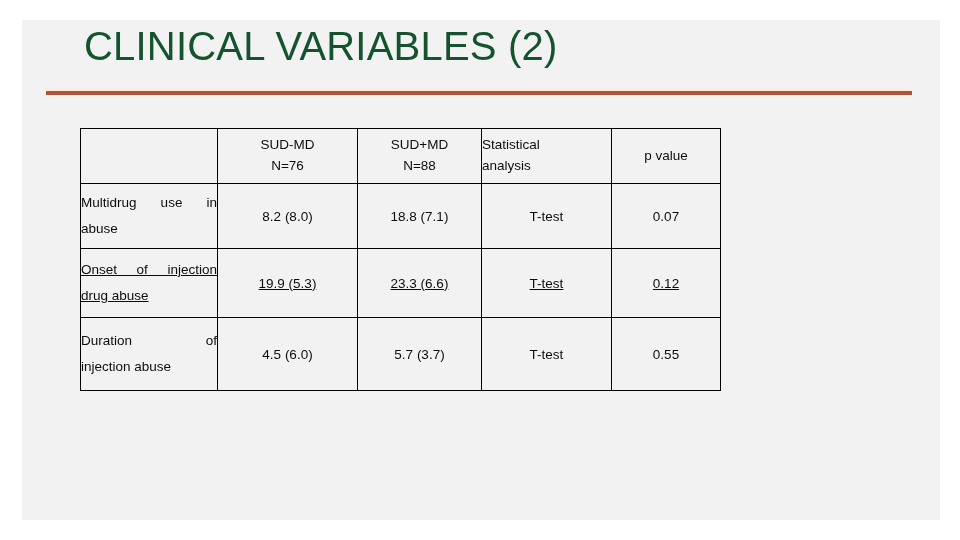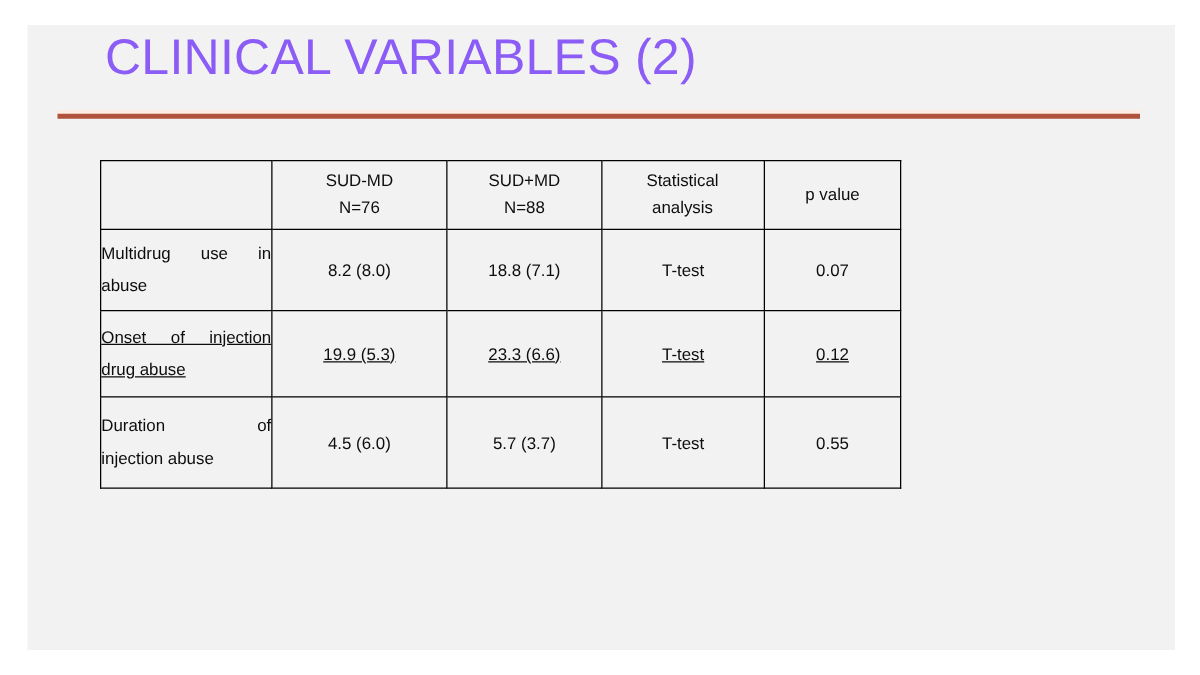--- a/index.html
+++ b/index.html
@@ -20,21 +20,21 @@
     width: 918px;
     height: 500px;
     background: #f2f2f2;
   }
   #title {
     position: absolute;
     left: 62px;
     top: 6px;
     font-size: 40px;
     line-height: 1.0;
-    color: #8b5cf6;
+    color: #14532d;
     letter-spacing: 0.2px;
     white-space: nowrap;
     font-weight: 400;
   }
   #rule-wrap {
     position: absolute;
     left: 24px;
     top: 68px;
     width: 866px;
     height: 8px;
@@ -84,21 +84,21 @@
   col.c5 { width: 109px; }
 
   .hdr-blank { height: 54px; }
   .hdr-cell {
     height: 54px;
     text-align: center;
     line-height: 1.55;
     padding: 2px 3px;
   }
   .hdr-cell.right {
-    text-align: center;
+    text-align: left;
     padding-right: 1px;
   }
   .hdr-cell .l1, .hdr-cell .l2 { display: block; }
 
   td.rowlabel {
     text-align: justify;
     text-align-last: justify;
     padding: 3px 2px 3px 3px;
     line-height: 1.95;
     font-size: 13.5px;

